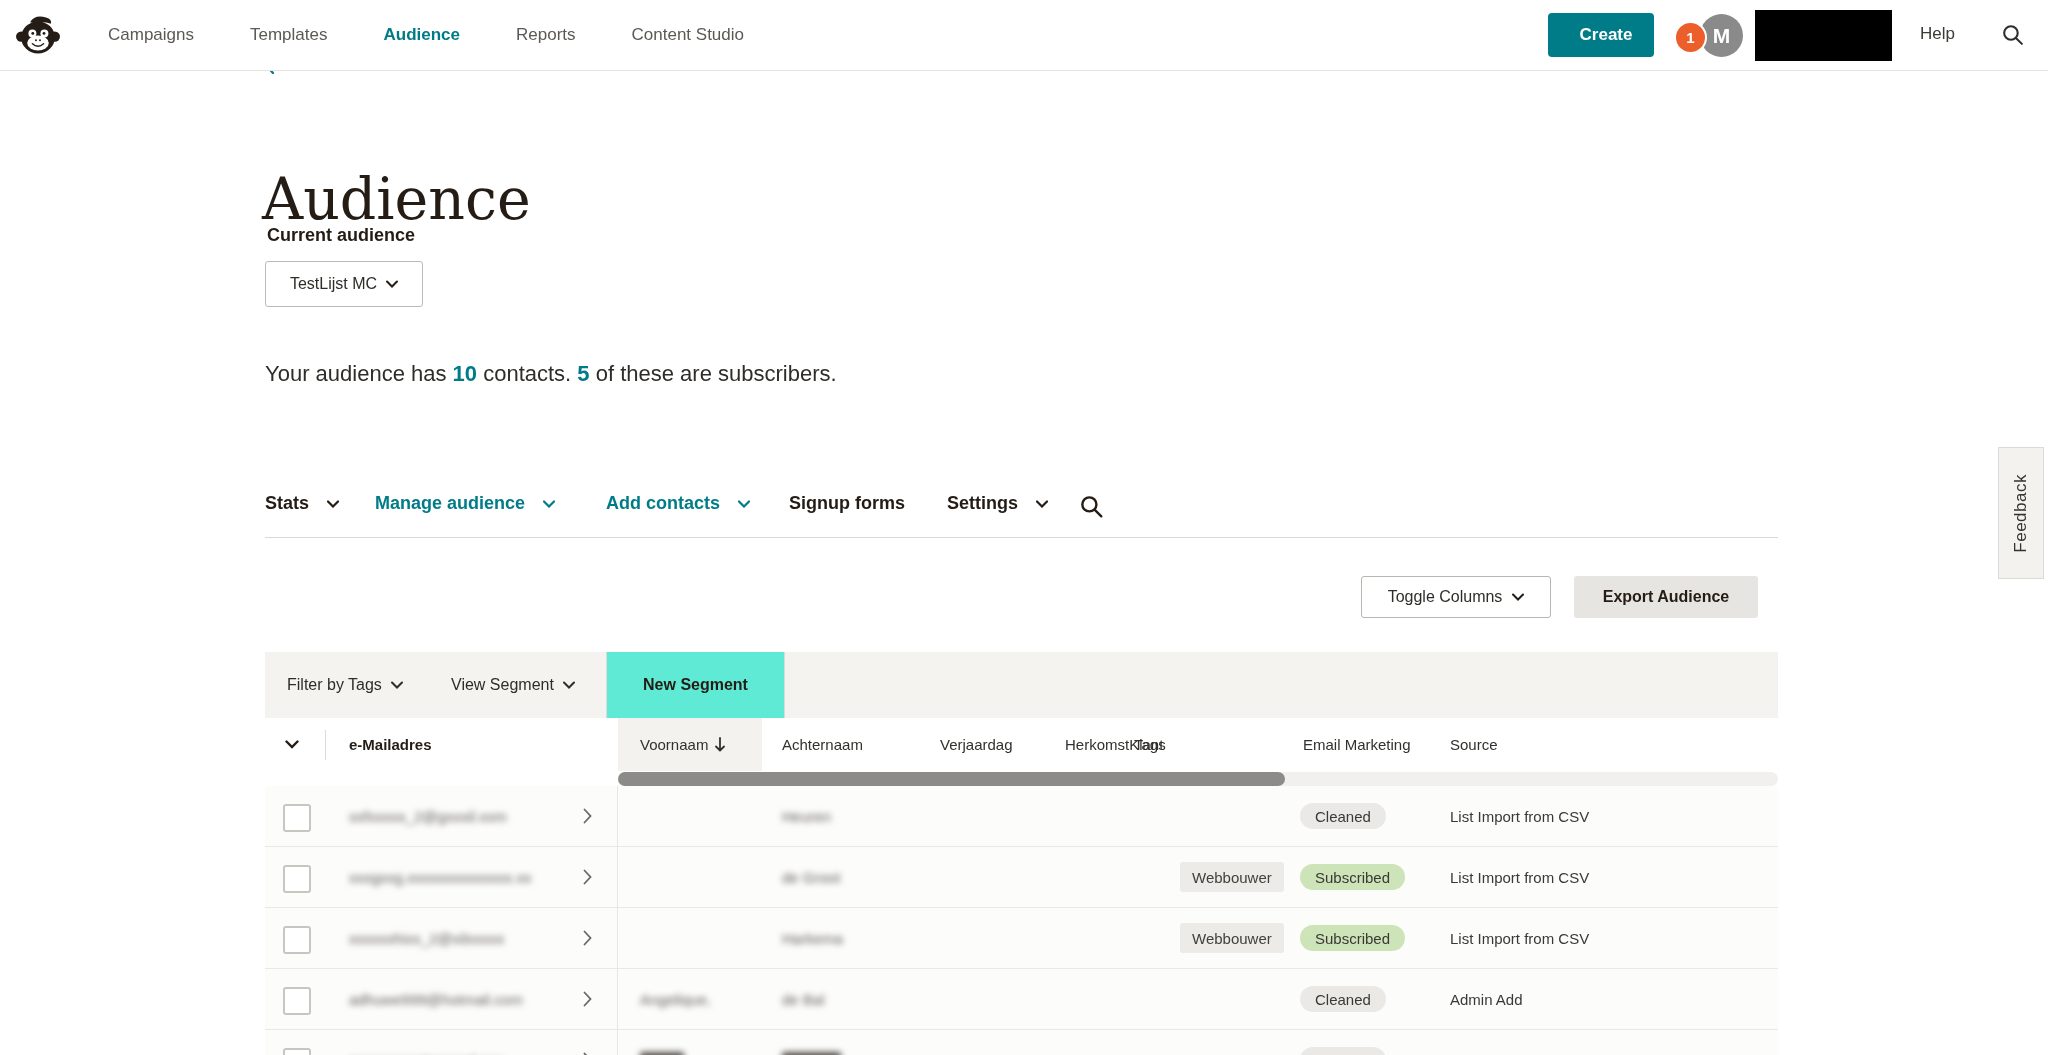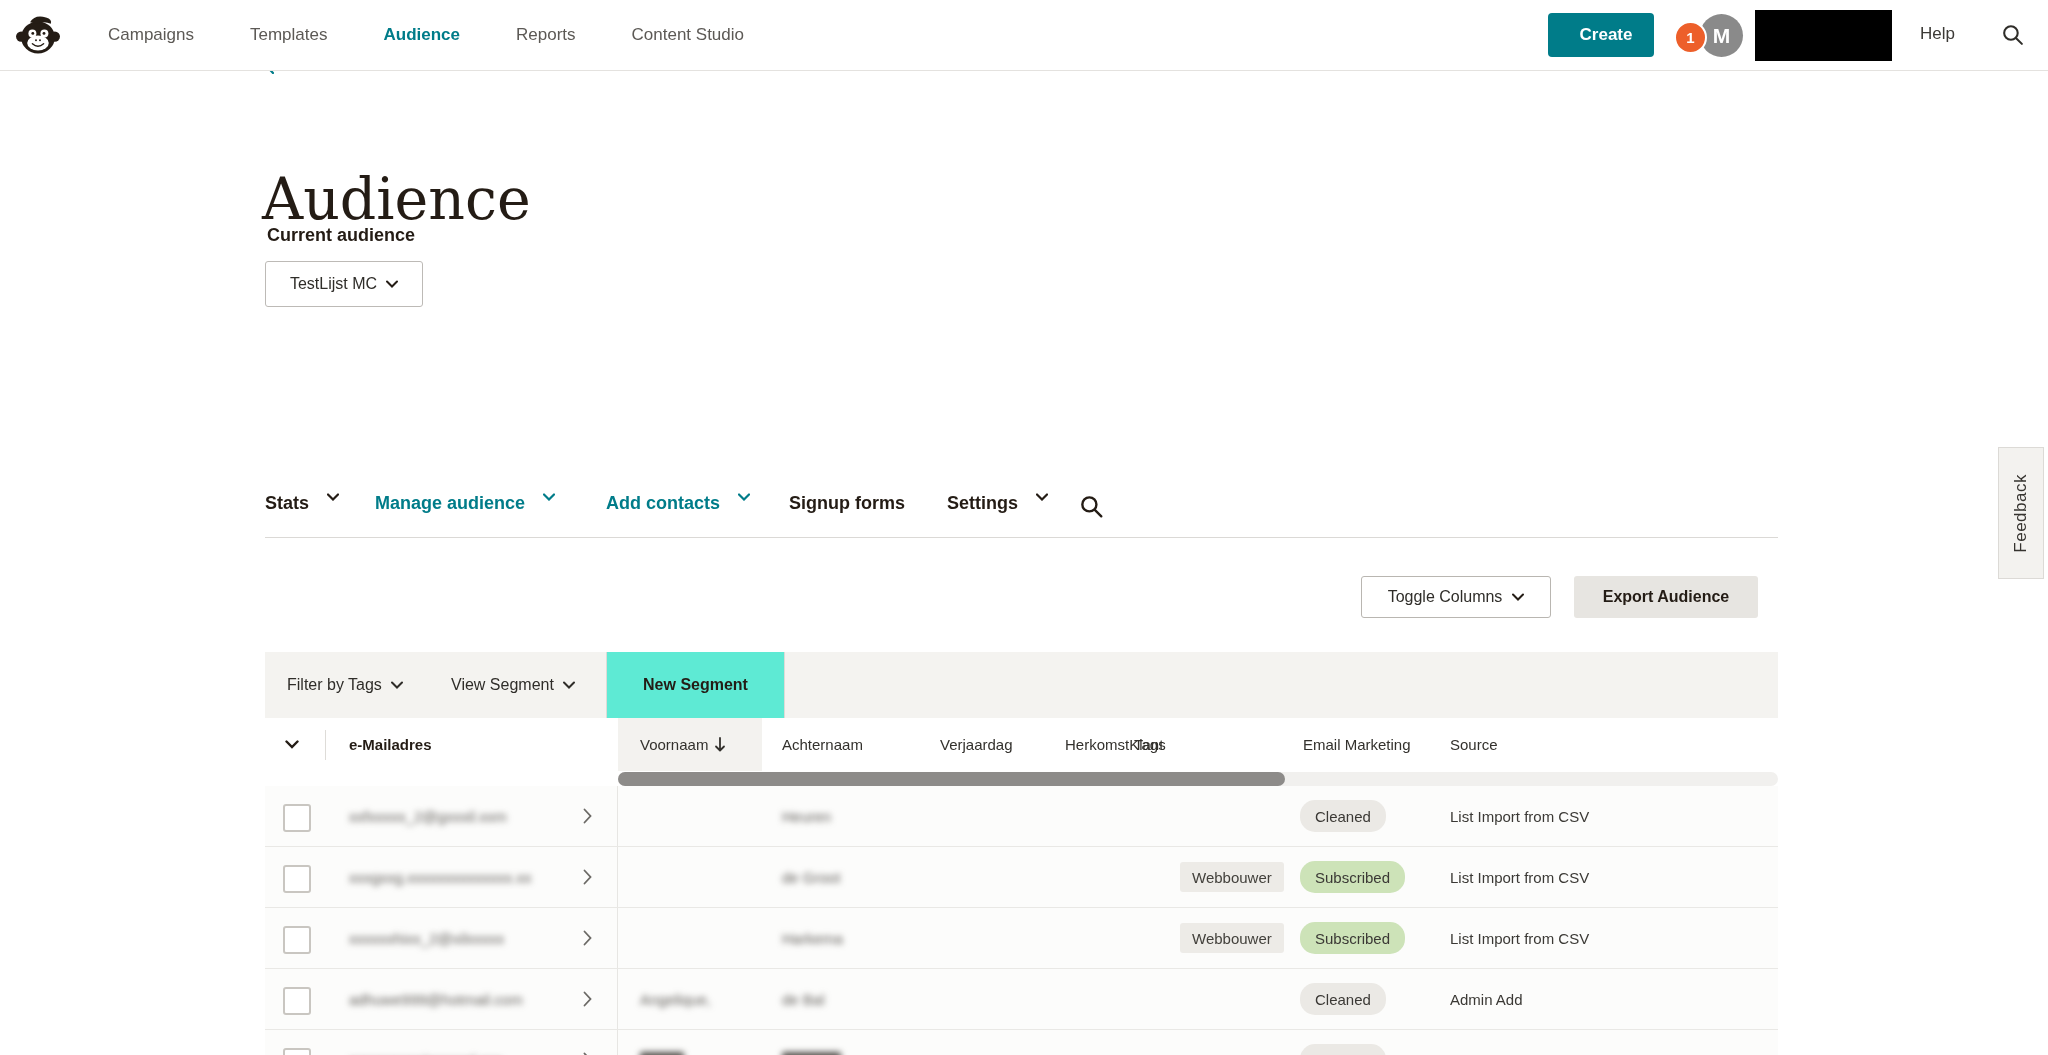--- a/index.html
+++ b/index.html
@@ -30,21 +30,21 @@
           font-weight:400;font-size:57px;color:#241c15;}
   .cur-aud-label{position:absolute;left:267px;top:225px;font-size:18px;font-weight:700;color:#241c15;}
   .aud-selector{position:absolute;left:265px;top:261px;width:158px;height:46px;background:#fff;
           border:1px solid #bdbab6;border-radius:3px;font-size:16px;color:#2f2d29;cursor:pointer;
           display:flex;align-items:center;justify-content:center;gap:9px;font-family:inherit;}
   .summary{position:absolute;left:265px;top:339px;font-size:22px;color:#2f2d29;}
   .summary b{color:#007c89;font-weight:700;}
   
   .tabs{position:absolute;left:0;top:493px;height:28px;width:2048px;}
   .tab{position:absolute;top:0;font-size:18px;font-weight:700;color:#241c15;cursor:pointer;
-          display:flex;gap:18px;white-space:nowrap;}
+          display:flex;align-items:center;gap:18px;white-space:nowrap;}
   .tab.teal{color:#007c89;}
   .tabs-search{position:absolute;left:1078px;top:0px;cursor:pointer;}
   .tabs-divider{position:absolute;left:265px;top:537px;width:1513px;height:1px;background:#dbd9d6;}
   
   .menu{position:absolute;left:585px;top:534px;width:184px;background:#fff;border:1px solid #d3d1cd;
           box-shadow:0 4px 12px rgba(36,28,21,.14);z-index:6;padding:13px 0;}
   .menu-item{padding:14px 25px;font-size:16px;color:#241c15;cursor:pointer;white-space:nowrap;}
   
   .toggle-cols{position:absolute;left:1361px;top:576px;width:190px;height:42px;background:#fff;
           border:1px solid #b9b6b1;border-radius:3px;font-size:16px;color:#2f2d29;cursor:pointer;
@@ -71,21 +71,21 @@
   .hscroll-thumb{position:absolute;left:0;top:0;width:667px;height:14px;background:#8d8b89;border-radius:7px;cursor:grab;}
   .rows{position:absolute;left:265px;top:786px;width:1513px;}
   .row{position:relative;width:1513px;height:60px;background:#fcfcfb;border-bottom:1px solid #e9e8e5;}
   .row::before{content:"";position:absolute;left:352px;top:0;width:1px;height:60px;background:#e7e6e3;}
   .cell{position:absolute;top:0;height:60px;display:flex;align-items:center;font-size:15px;color:#3b3935;white-space:nowrap;}
   .cbx{position:absolute;left:18px;top:18px;width:24px;height:24px;background:#fff;
           border:2px solid #c9c6c1;border-radius:3px;cursor:pointer;}
   .redacted{filter:blur(3px);color:#5f5c58;}
   .blur-chip{display:inline-block;background:#56534f;color:transparent;border-radius:2px;
           filter:blur(3px);height:16px;line-height:16px;padding:0 3px;}
-  .badge{height:32px;border-radius:15px;padding:0 15px;display:flex;align-items:center;font-size:15px;color:#3b3935;}
+  .badge{height:26px;border-radius:15px;padding:0 15px;display:flex;align-items:center;font-size:15px;color:#3b3935;}
   .badge.cleaned{background:#ebe9e5;}
   .badge.subscribed{background:#cde3b8;}
   .tagchip{height:30px;border-radius:3px;padding:0 12px;display:flex;align-items:center;
           font-size:15px;background:#edebe7;color:#43413c;}
   
   .feedback{position:absolute;left:1998px;top:447px;width:44px;height:130px;background:#f3f2ef;
           border:1px solid #dcdad6;display:flex;align-items:center;justify-content:center;cursor:pointer;}
   .feedback span{writing-mode:vertical-rl;transform:rotate(180deg);font-size:17px;color:#35332f;letter-spacing:.5px;}
   .chev{flex:none;}
 </style>
@@ -138,20 +138,21 @@
 
   <div class="cur-aud-label">Current audience</div>
 
   <button class="aud-selector">
     <span>TestLijst MC</span>
     <svg class="chev" width="12" height="8" viewBox="0 0 12 8">
       <path d="M1 1.5 L6 6.5 L11 1.5" stroke="#241c15" stroke-width="2" fill="none" stroke-linecap="round"></path>
     </svg>
   </button>
 
+  <p class="summary"><span>Your audience has </span><b>10</b><span> contacts. </span><b>5</b><span> of these are subscribers.</span></p>
 
   <div class="tabs">
     <span class="tab" style="left:265px">
       <span>Stats</span>
       <svg class="chev" width="12" height="8" viewBox="0 0 12 8">
           <path d="M1 1.5 L6 6.5 L11 1.5" stroke="#241c15" stroke-width="2.2" fill="none" stroke-linecap="round"></path>
         </svg>
     </span>
     <span class="tab teal" style="left:375px">
       <span>Manage audience</span>

